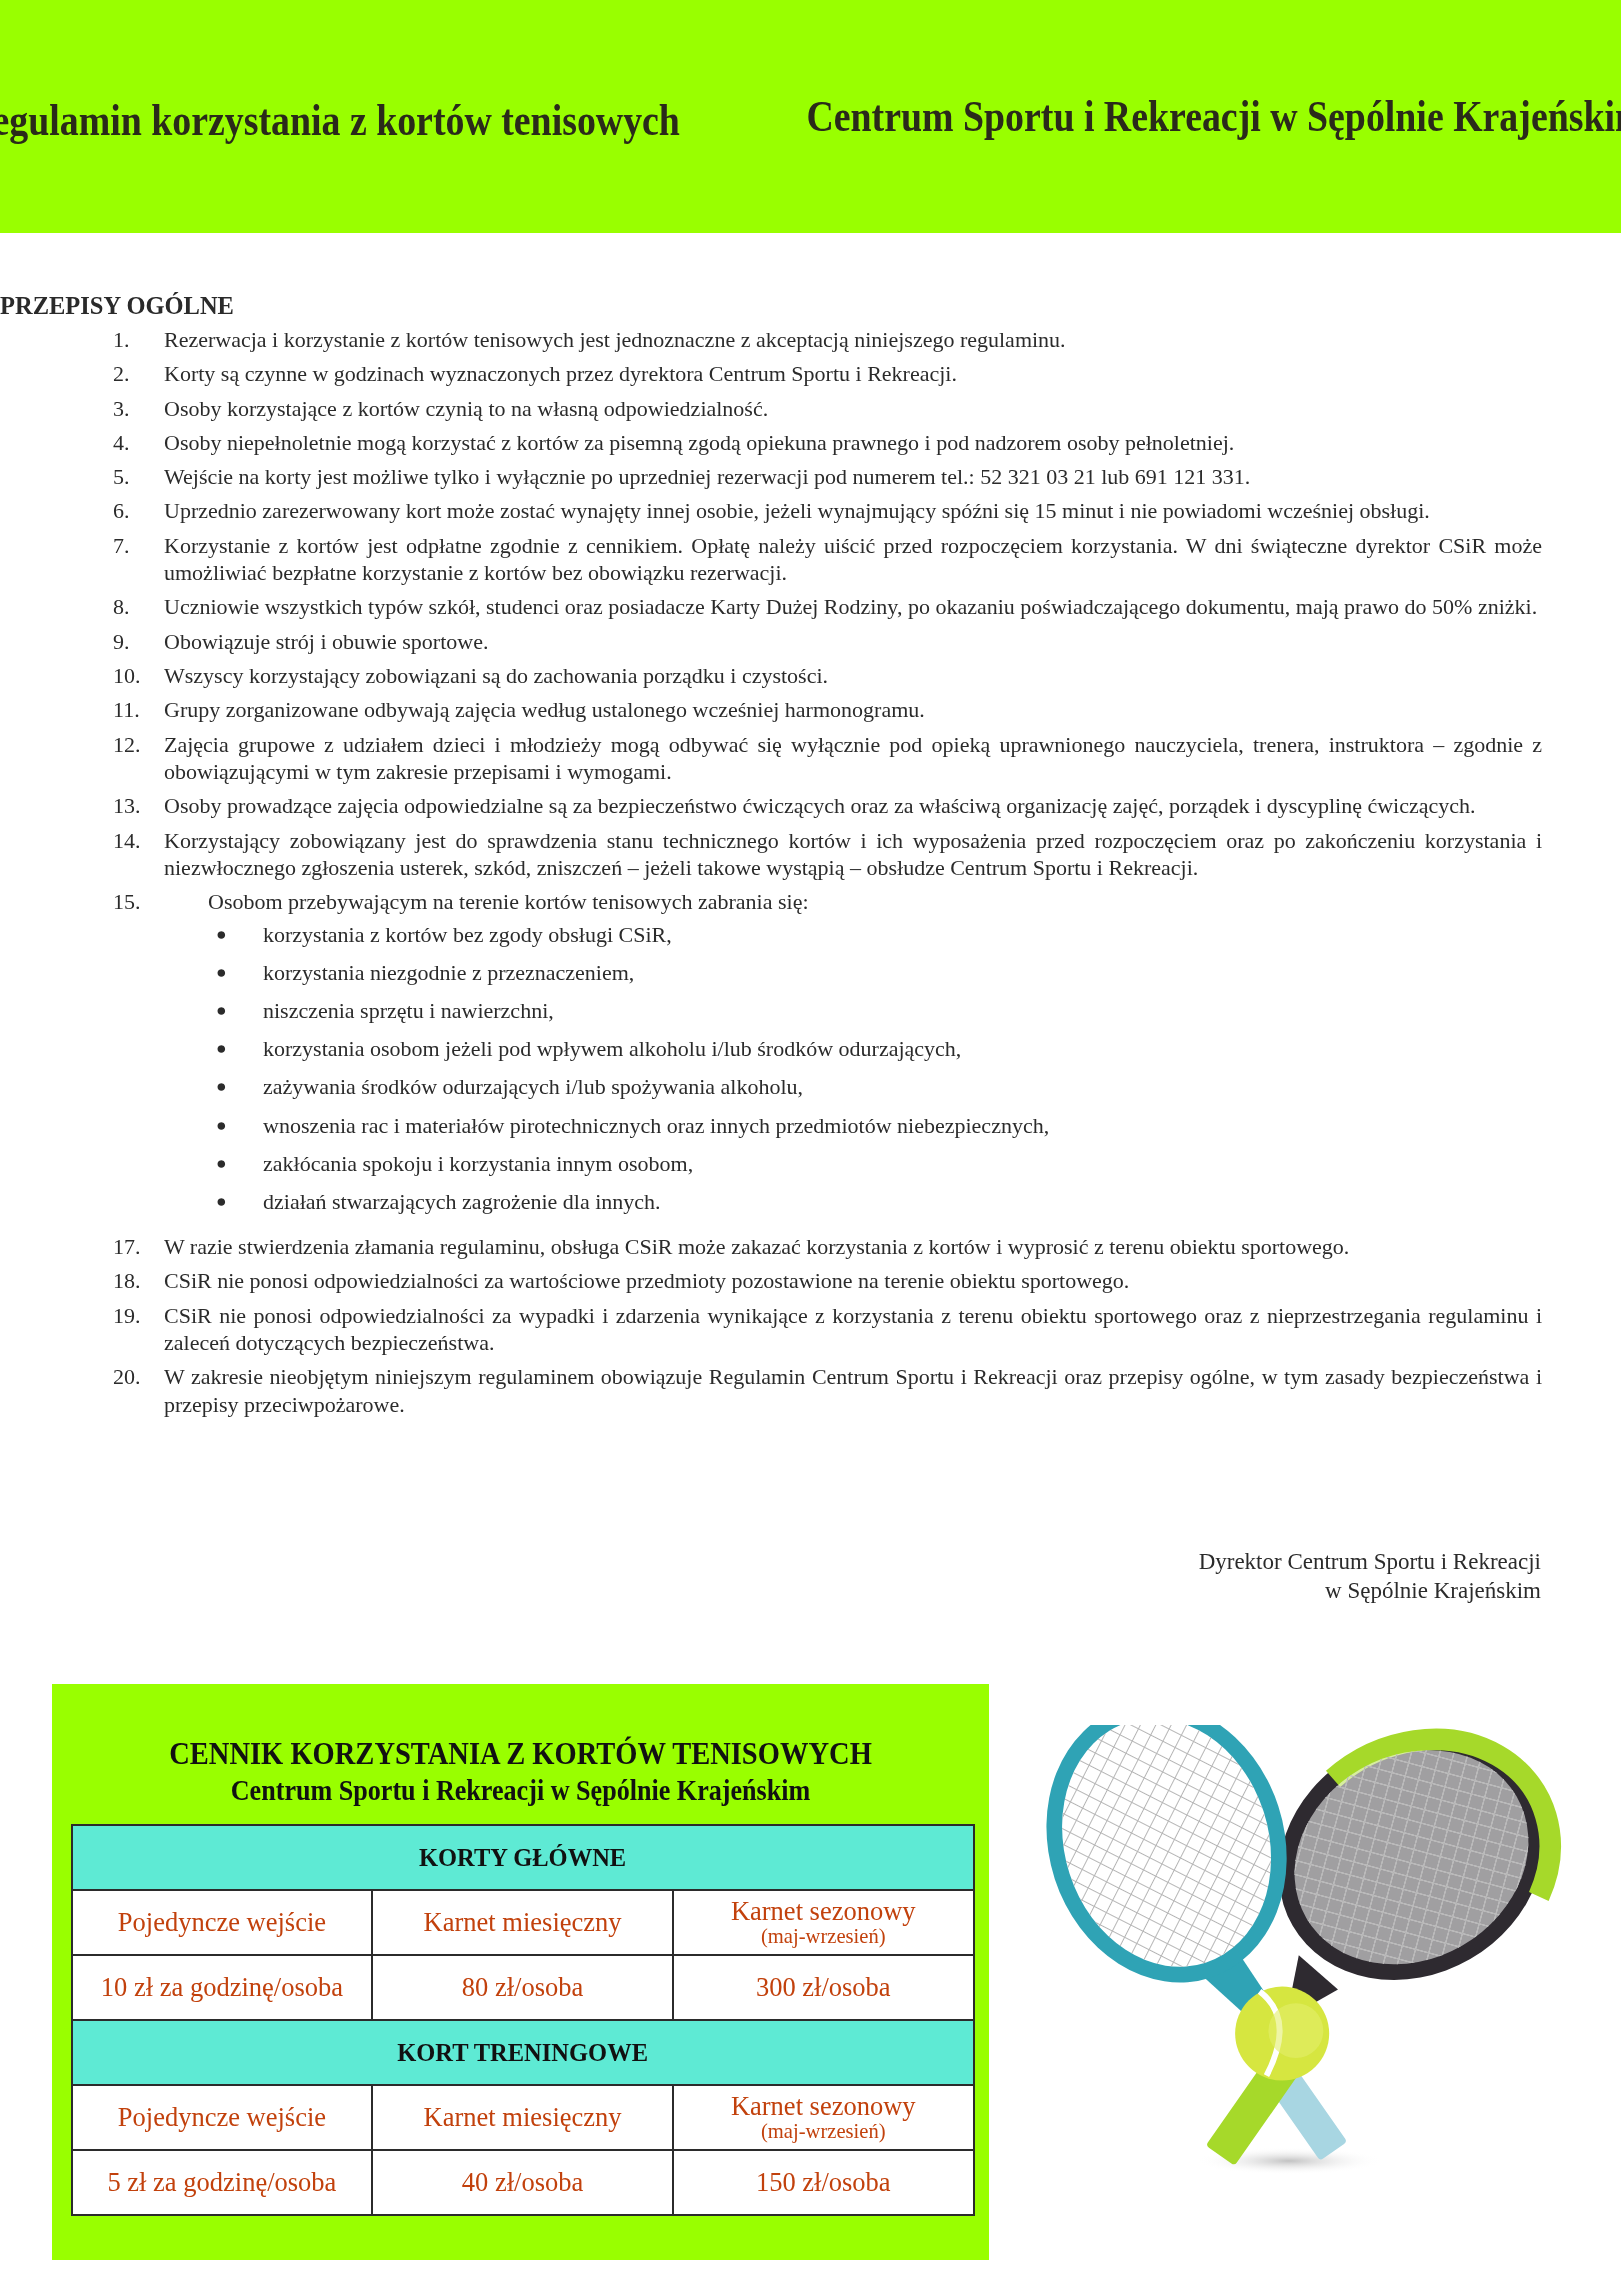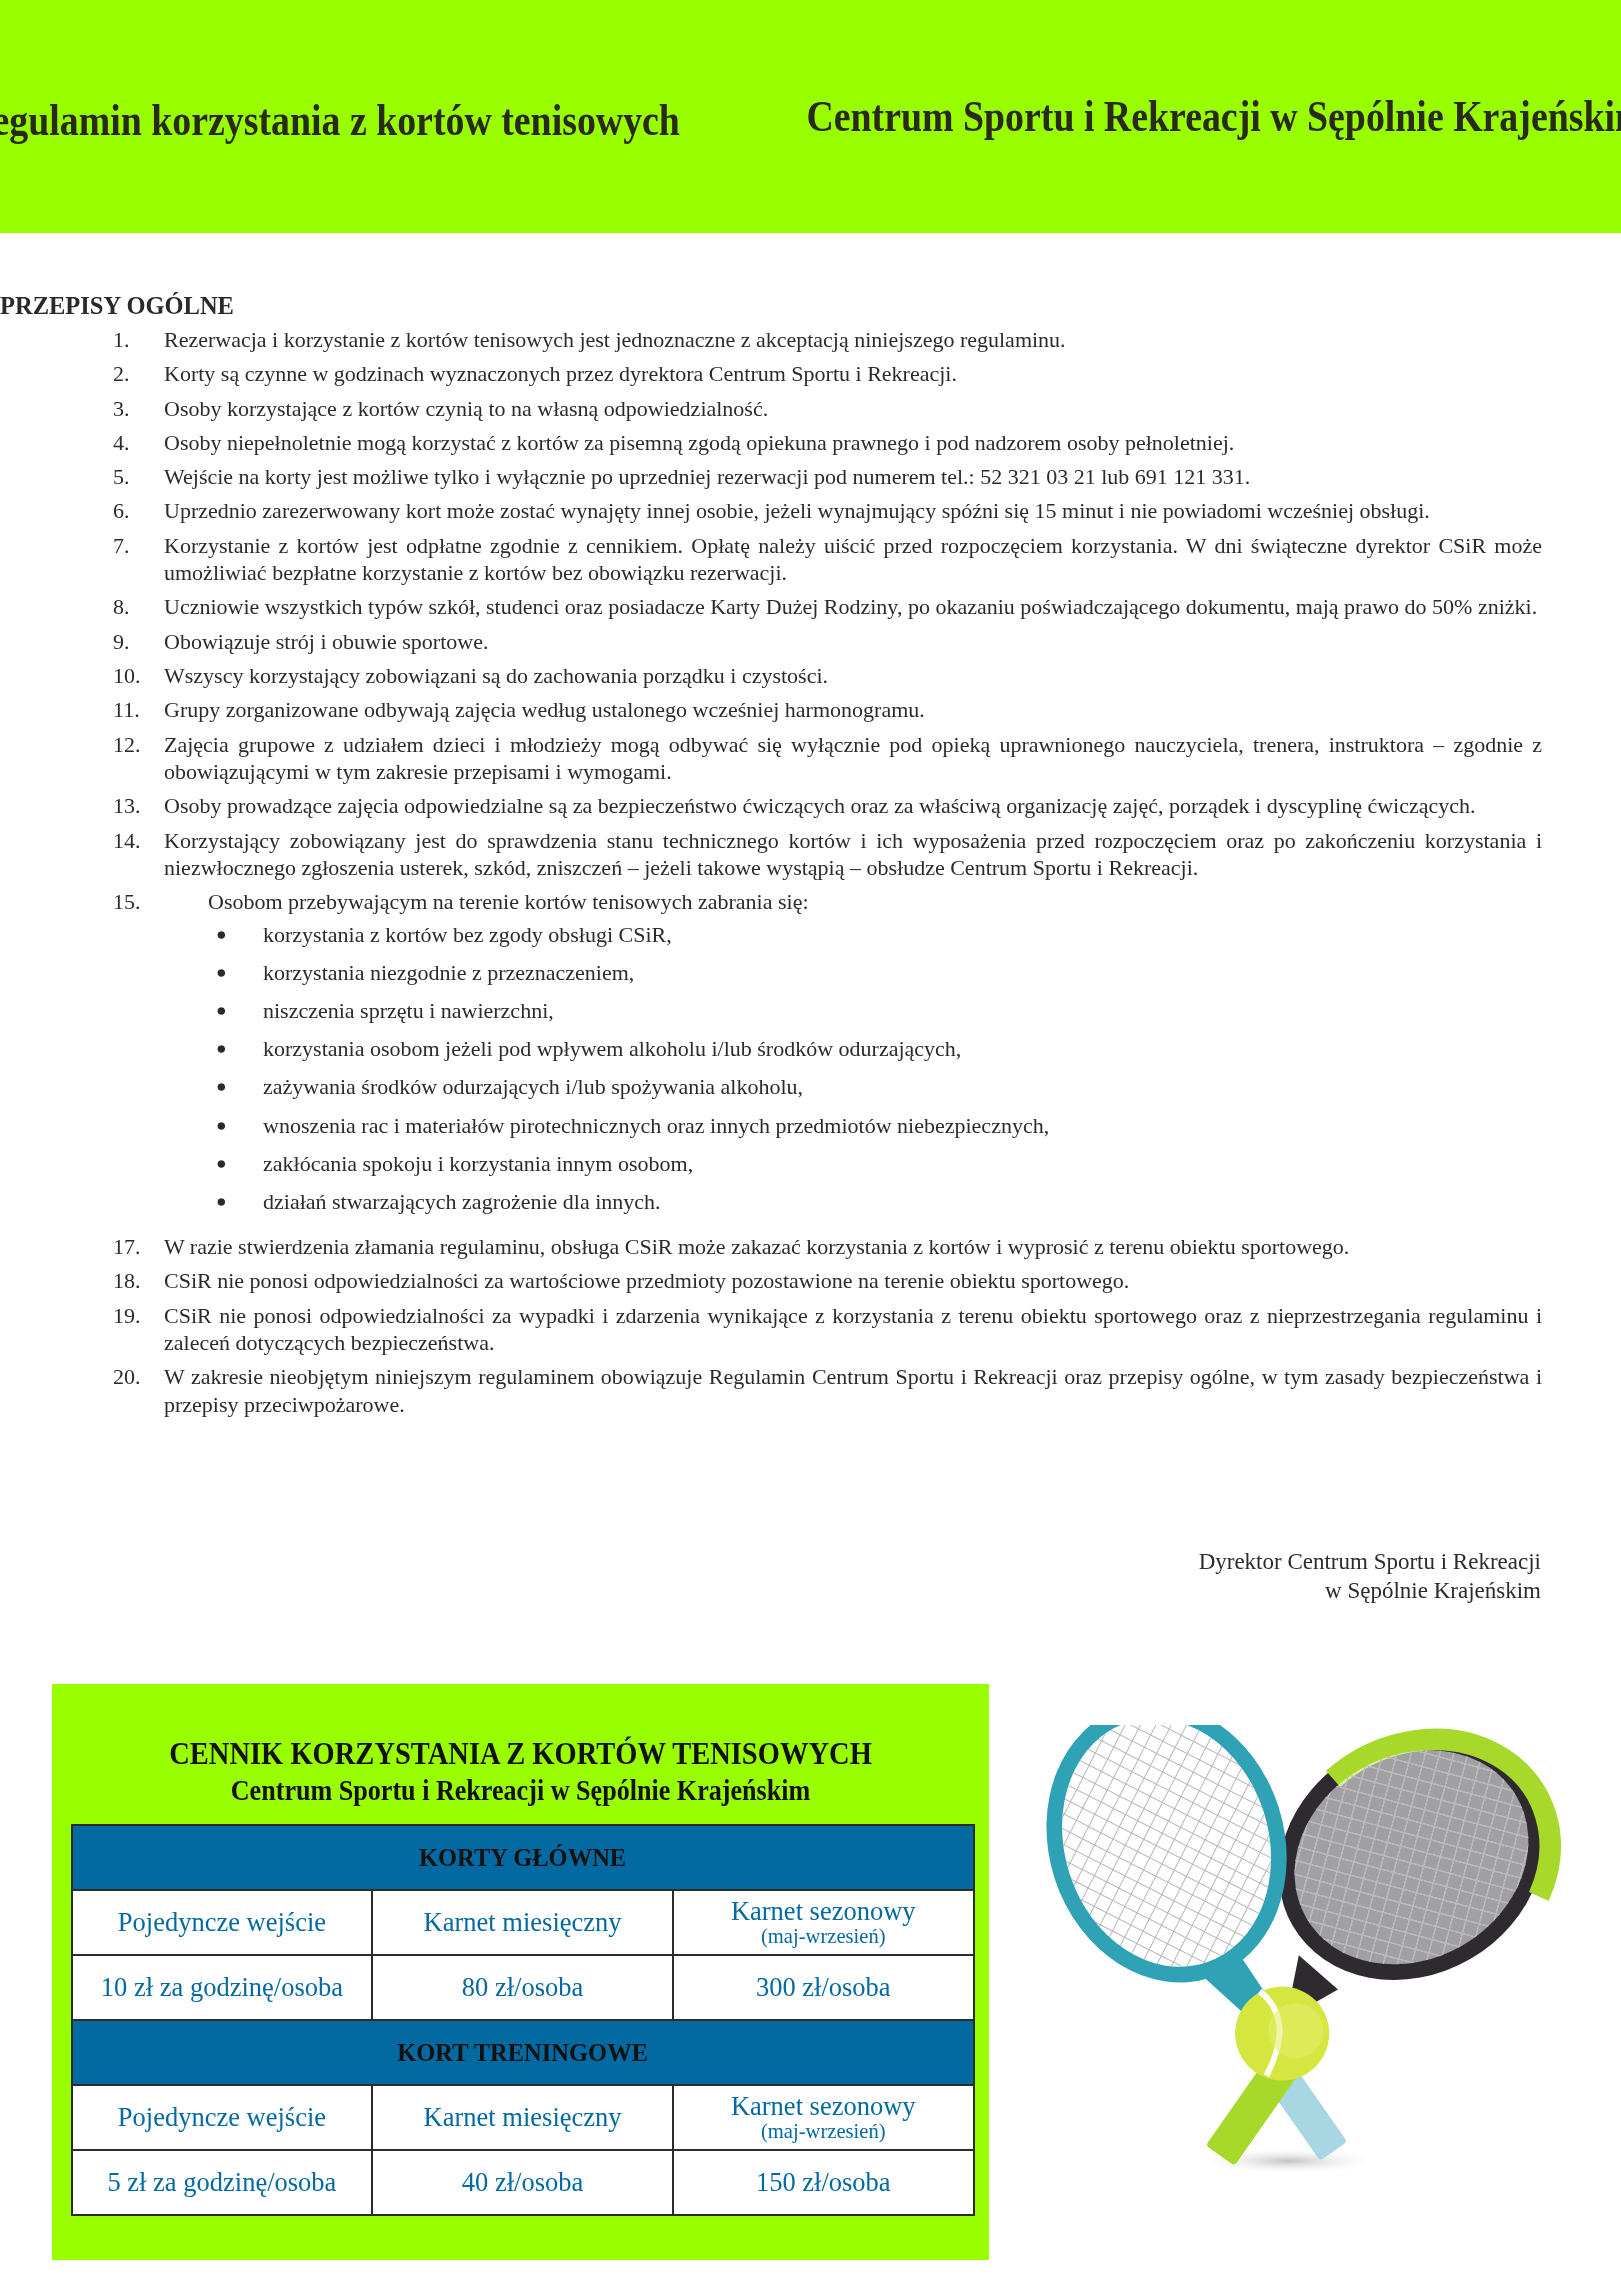--- a/index.html
+++ b/index.html
@@ -38,22 +38,22 @@
       position: absolute; left: 0; width: 937px; top: 52px; text-align: center; font-weight: bold;
       font-size: 31px; color: #111; transform: scaleX(0.92);
     }
     .price-box .pt2 {
       position: absolute; left: 0; width: 937px; top: 90px; text-align: center; font-weight: bold;
       font-size: 29px; color: #111; transform: scaleX(0.9);
     }
     table.prices {
       position: absolute; left: 18.6px; top: 140px; width: 904px; border-collapse: collapse; table-layout: fixed;
     }
-    table.prices td { border: 2px solid #2b2b2b; text-align: center; font-size: 26.5px; color: #0369a1; padding: 0; }
-    table.prices td.group { background: #0369a1; font-weight: bold; font-size: 24.5px; color: #111; height: 63px; }
+    table.prices td { border: 2px solid #2b2b2b; text-align: center; font-size: 26.5px; color: #c2410c; padding: 0; }
+    table.prices td.group { background: #5eead4; font-weight: bold; font-size: 24.5px; color: #111; height: 63px; }
     table.prices td.cat { background: #fff; height: 63px; }
     table.prices td.val { background: #fff; height: 63px; }
     table.prices td .sub { display: block; font-size: 20.6px; line-height: 21.6px; }
     table.prices td .main { display: block; line-height: 29px; }
     .rackets { position: absolute; left: 1039px; top: 1725px; width: 549px; height: 529px; }
   </style>
 </head>
 <body>
 
 <div class="header-band">

